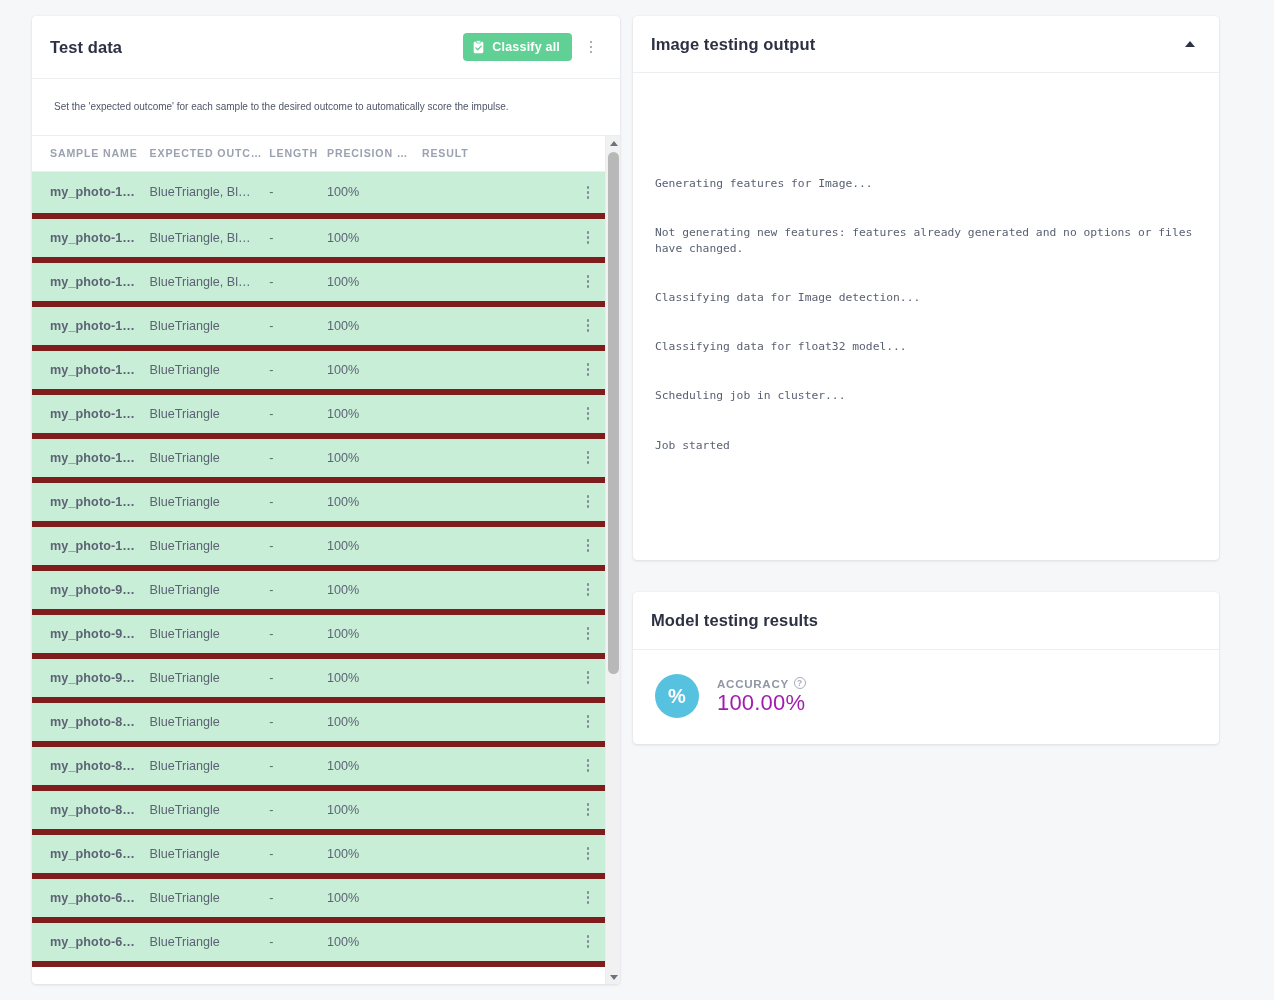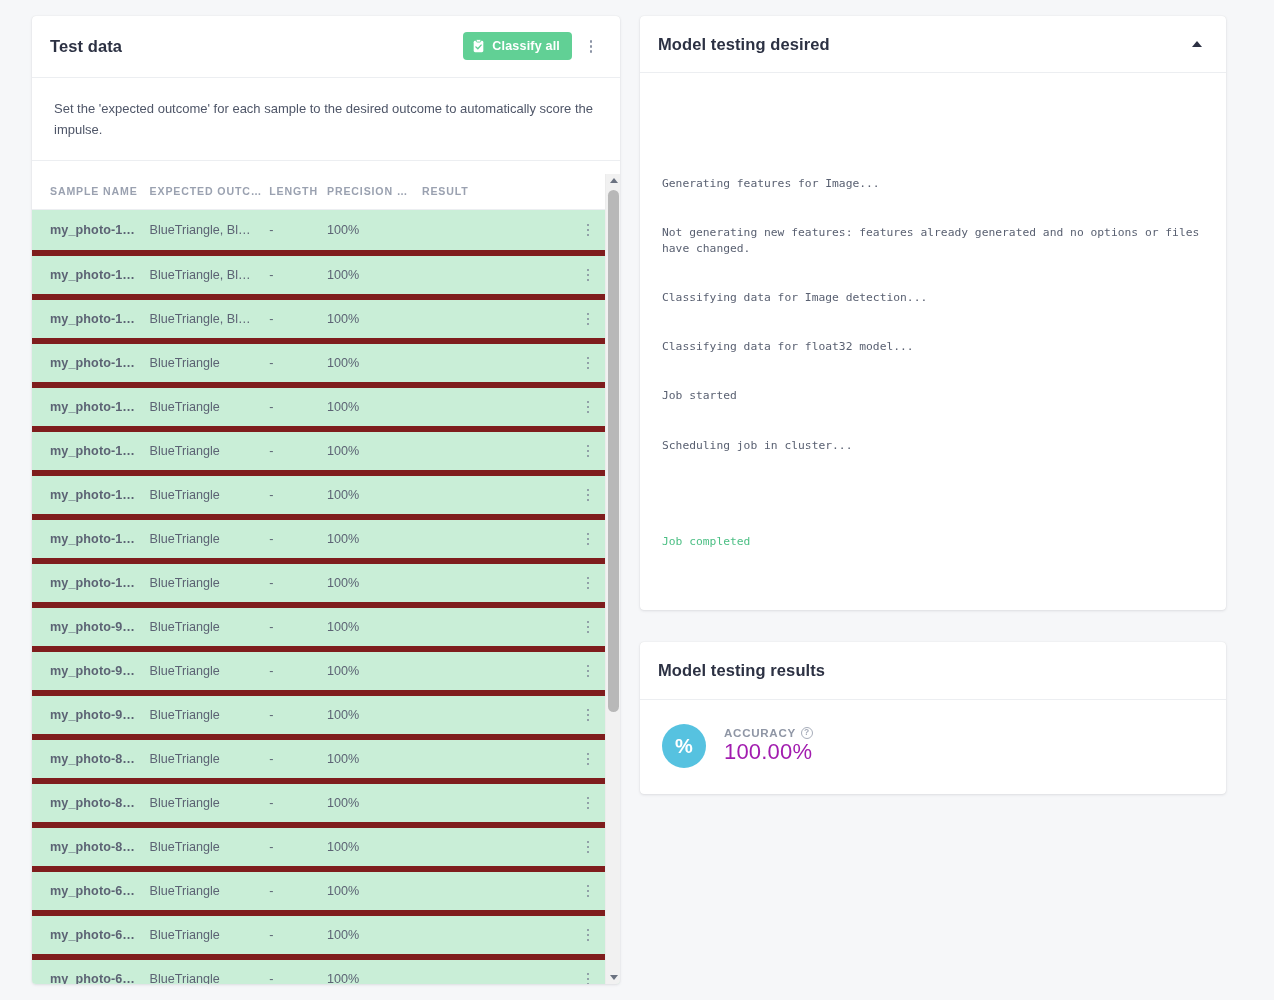--- a/index.html
+++ b/index.html
@@ -8,21 +8,21 @@
     height: 1000px;
     background: #f6f7f9;
     font-family: "Liberation Sans", sans-serif;
     overflow: hidden;
   }
   .page {
     position: relative;
     width: 1274px;
     height: 1000px;
     display: flex;
-    gap: 20px;
+    gap: 13px;
     padding: 16px 34px 0 32px;
   }
 
   
   .card {
     background: #ffffff;
     border-radius: 4px;
     box-shadow: 0 1px 3px rgba(16,24,40,.10), 0 0 1px rgba(16,24,40,.12);
     overflow: hidden;
   }
@@ -69,31 +69,30 @@
     display: flex; flex-direction: column;
     align-items: center; justify-content: center;
     gap: 2.5px;
     cursor: pointer;
     margin-left: 8px;
   }
   .kebab i { width: 2.5px; height: 2.5px; border-radius: 50%; background: #8b93a5; display:block; }
 
   .helper-text {
     padding: 20px 22px 20px 22px;
-    font-size: 13px;
+    font-size: 10px;
     line-height: 1.62;
     color: #4f5668;
     border-bottom: 1px solid #eceef1;
   }
 
   .table-wrap {
     position: relative;
     flex: 1 1 auto;
     overflow: hidden;
-    margin-top: 13px;
   }
   table.tdata { width: 100%; border-collapse: collapse; table-layout: fixed; }
   table.tdata thead th {
     text-align: left;
     font-size: 10.6px;
     font-weight: 600;
     letter-spacing: .85px;
     color: #9aa1b0;
     text-transform: uppercase;
     padding: 11px 0 12px 0;
@@ -534,36 +533,35 @@
         </div>
       </div>
 
     </div>
   </div>
 
   <div class="right-col">
 
     <div class="card output-card">
       <div class="card-header">
-        <div class="card-title">Model testing desired</div>
+        <div class="card-title">Image testing output</div>
         <div class="spacer"></div>
         <div class="collapse-toggle">
           <div class="collapse-tri"></div>
         </div>
       </div>
       <div class="console">
         <span class="blank"></span>
         <div>Generating features for Image...</div>
         <div>Not generating new features: features already generated and no options or files have changed.</div>
         <div>Classifying data for Image detection...</div>
         <div>Classifying data for float32 model...</div>
+        <div>Scheduling job in cluster...</div>
         <div>Job started</div>
-        <div>Scheduling job in cluster...</div>
         <span class="blank"></span>
-        <div class="ok">Job completed</div>
       </div>
     </div>
 
     <div class="card results-card">
       <div class="card-header">
         <div class="card-title">Model testing results</div>
       </div>
       <div class="metric-row">
         <div class="metric-circle">%</div>
         <div>

